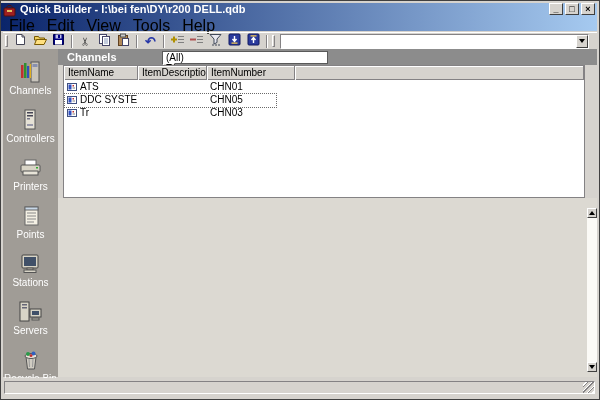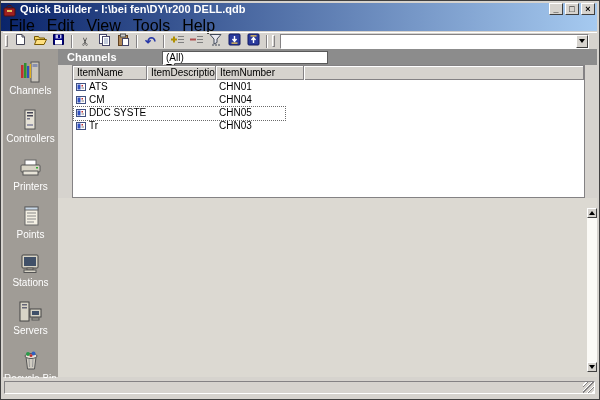--- a/index.html
+++ b/index.html
@@ -39,21 +39,21 @@
     padding-top:12px;gap:13px;flex:0 0 auto;}
   .sb-item{display:flex;flex-direction:column;align-items:center;color:#fff;font-size:10px;
     line-height:10px;text-align:center;}
   .sb-item .sb-icon{height:22px;margin-bottom:3px;}
   .content{flex:1;display:flex;flex-direction:column;background:#d6d3ce;min-width:0;}
   .panel-header{height:16px;background:#8c8c8c;display:flex;align-items:center;padding-left:9px;flex:0 0 auto;}
   .panel-title{color:#fff;font-weight:bold;font-size:11px;width:95px;}
   .filter-combo{width:166px;height:13px;background:#fff;border:1px solid #595959;display:flex;flex-direction:column;}
   .filter-combo .combo-value{flex:1;font-size:10px;line-height:11px;padding:0 3px;color:#000;}
   
-  .table-wrap{margin:0 12px 0 14px;height:133px;background:#fff;border:1px solid #848284;flex:0 0 auto;overflow:hidden;}
+  .table-wrap{margin:0 12px 0 5px;height:133px;background:#fff;border:1px solid #848284;flex:0 0 auto;overflow:hidden;}
   .t-header{display:flex;height:14px;background:#d6d3ce;font-size:10px;color:#000;}
   .t-hcell{border-right:1px solid #848284;box-shadow:inset 1px 1px 0 #fff,inset 0 -1px 0 #848284;
     padding:1px 4px;white-space:nowrap;overflow:hidden;}
   .c0{width:74px;flex:0 0 auto;}
   .c1{width:69px;flex:0 0 auto;}
   .c2{width:88px;flex:0 0 auto;}
   .c3{flex:1;min-width:0;}
   .t-row{display:flex;height:13px;font-size:10px;align-items:center;position:relative;color:#000;}
   .t-cell{padding:0 3px;display:flex;align-items:center;gap:3px;white-space:nowrap;overflow:hidden;height:100%;}
   .t-row.focused::before{content:'';position:absolute;left:0;top:0;width:211px;height:13px;
@@ -318,36 +318,20 @@
                   <rect x="5.5" y="5.5" width="2.5" height="1" fill="#808080"></rect>
                 </svg>
               </span>
             <span>ATS</span>
           </div>
           <div class="t-cell c1"></div>
           <div class="t-cell c2">CHN01</div>
           <div class="t-cell c3"></div>
         </div>
 
-        <div class="t-row">
-          <div class="t-cell c0">
-            <span class="row-icon">
-                <svg width="10" height="10">
-                  <rect x="0.5" y="1.5" width="9" height="7" fill="#fff" stroke="#405080"></rect>
-                  <rect x="1.5" y="2.5" width="3" height="5" fill="#3050c0"></rect>
-                  <rect x="5.5" y="3" width="1.5" height="1.5" fill="#c03030"></rect>
-                  <rect x="5.5" y="5.5" width="2.5" height="1" fill="#808080"></rect>
-                </svg>
-              </span>
-            <span>CM</span>
-          </div>
-          <div class="t-cell c1"></div>
-          <div class="t-cell c2">CHN04</div>
-          <div class="t-cell c3"></div>
-        </div>
 
         <div class="t-row focused">
           <div class="t-cell c0">
             <span class="row-icon">
                 <svg width="10" height="10">
                   <rect x="0.5" y="1.5" width="9" height="7" fill="#fff" stroke="#405080"></rect>
                   <rect x="1.5" y="2.5" width="3" height="5" fill="#3050c0"></rect>
                   <rect x="5.5" y="3" width="1.5" height="1.5" fill="#c03030"></rect>
                   <rect x="5.5" y="5.5" width="2.5" height="1" fill="#808080"></rect>
                 </svg>

